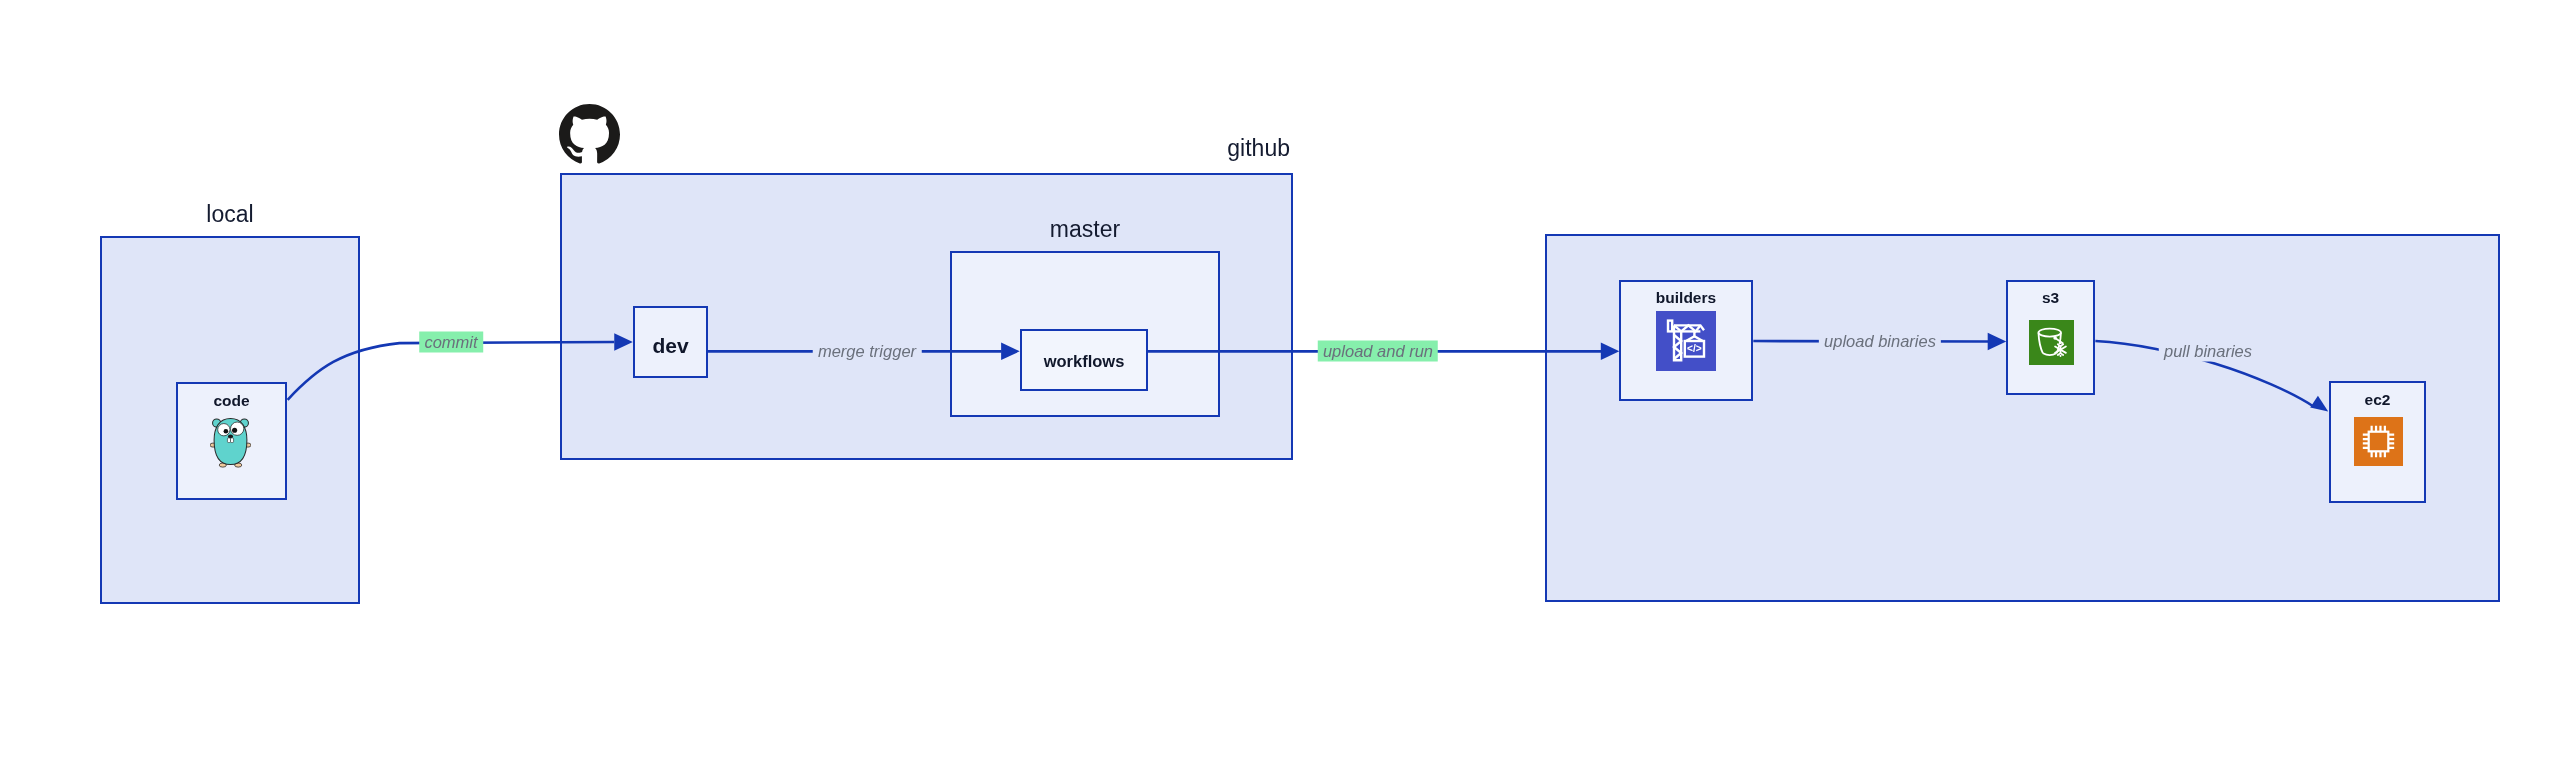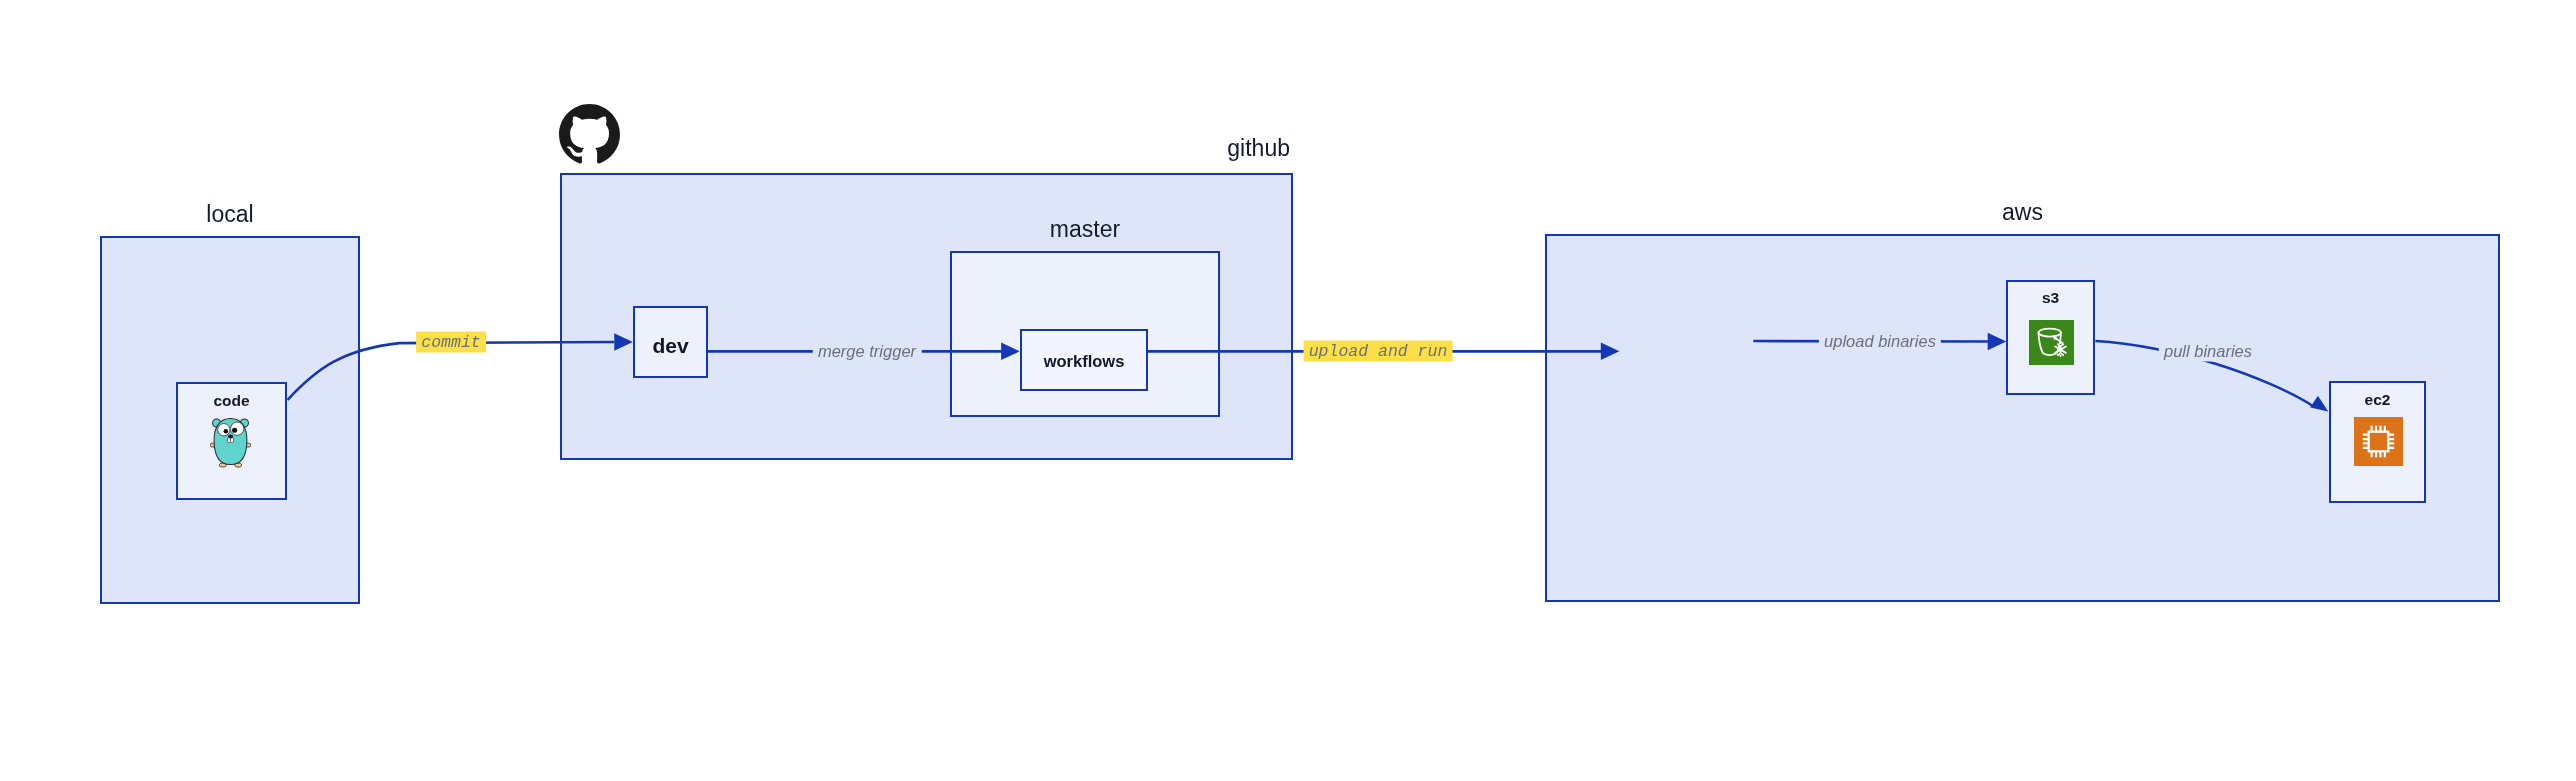--- a/index.html
+++ b/index.html
@@ -34,21 +34,21 @@
   }
   .node-label{
     position:absolute;width:100%;text-align:center;
     color:#10172b;font-weight:bold;font-size:15.5px;white-space:nowrap;
   }
   .edge-label{
     position:absolute;z-index:4;transform:translate(-50%,-50%);
     color:var(--edge-gray);font-style:italic;font-size:16.5px;
     padding:1px 5.2px;white-space:nowrap;
   }
-  .bg-white{background:#fde047;font-family:Liberation Mono, monospace;}
+  .bg-white{background:#86efac;}
   .bg-region{background:var(--region-fill);}
 
   #edges-svg{position:absolute;left:0;top:0;z-index:2;}
   #edges-svg path{stroke:var(--blue);stroke-width:5;fill:none;}
   #edges-svg polygon{fill:var(--blue);}
 
   .icon-box{position:absolute;}
 
   #title{
     position:absolute;left:1304px;top:633px;transform:translateX(-50%);
@@ -65,21 +65,20 @@
   <div class="region" style="left:100px;top:236px;width:260px;height:368px;"></div>
   <div class="region-label" style="left:100px;top:201px;width:260px;text-align:center;">local</div>
 
   <div class="region" style="left:560px;top:173px;width:733px;height:287px;"></div>
   <div class="region-label" style="left:1135px;top:135px;width:155px;text-align:right;">github</div>
 
   <div class="region" style="left:950px;top:251px;width:270px;height:166px;background:var(--node-fill);z-index:2;"></div>
   <div class="region-label" style="left:950px;top:216px;width:270px;text-align:center;z-index:2;">master</div>
 
   <div class="region" style="left:1545px;top:234px;width:955px;height:368px;"></div>
-  <div class="region-label" style="left:1545px;top:199px;width:955px;text-align:center;">aws</div>
 
   <div class="icon-box" style="left:559px;top:104px;width:61px;height:61px;z-index:2;">
     <svg width="61" height="61" viewBox="0 0 16 16">
       <path fill="#1b1a19" d="M8 0C3.58 0 0 3.58 0 8c0 3.54 2.29 6.53 5.47 7.59.4.07.55-.17.55-.38 0-.19-.01-.82-.01-1.49-2.01.37-2.53-.49-2.69-.94-.09-.23-.48-.94-.82-1.13-.28-.15-.68-.52-.01-.53.63-.01 1.08.58 1.23.82.72 1.21 1.87.87 2.33.66.07-.52.28-.87.51-1.07-1.78-.2-3.64-.89-3.64-3.95 0-.87.31-1.59.82-2.15-.08-.2-.36-1.02.08-2.12 0 0 .67-.21 2.2.82.64-.18 1.32-.27 2-.27s1.36.09 2 .27c1.53-1.04 2.2-.82 2.2-.82.44 1.1.16 1.92.08 2.12.51.56.82 1.27.82 2.15 0 3.07-1.87 3.75-3.65 3.95.29.25.54.73.54 1.48 0 1.07-.01 1.93-.01 2.2 0 .21.15.46.55.38A8.013 8.013 0 0 0 16 8c0-4.42-3.58-8-8-8Z"></path>
     </svg>
   </div>
 
   <svg id="edges-svg" width="2604" height="781" viewBox="0 0 5054 1516">
 
     <path d="M 558 776 C 615 715, 665 678, 775 666 L 1192 664"></path>
@@ -127,20 +126,40 @@
   </div>
 
   <div class="node" style="left:633px;top:306px;width:75px;height:72px;">
     <div class="node-label" style="top:26px;font-size:21px;">dev</div>
   </div>
 
   <div class="node inner" style="left:1020px;top:329px;width:128px;height:62px;">
     <div class="node-label" style="top:20.6px;font-size:16.5px;">workflows</div>
   </div>
 
+  <div class="node" style="left:1619px;top:280px;width:134px;height:121px;">
+    <div class="node-label" style="top:7.2px;">builders</div>
+    <div class="icon-box" style="left:35px;top:29px;width:60px;height:60px;">
+      <svg width="60" height="60" viewBox="0 0 100 100">
+        <rect x="0" y="0" width="100" height="100" fill="#434fc8"></rect>
+        <g stroke="#ffffff" stroke-width="4" fill="none">
+          <rect x="20" y="16" width="7" height="18"></rect>
+          <path d="M30 24 L74 24 L80 32"></path>
+          <path d="M30 34 L74 34"></path>
+          <path d="M30 24 L42 34 L54 24 L66 34 L74 24"></path>
+          <path d="M30 24 L30 82 L42 82 L42 34"></path>
+          <path d="M30 40 L42 50 L30 60 L42 70 L30 80"></path>
+          <path d="M64 34 L64 44"></path>
+          <path d="M64 42 L50 50 M64 42 L78 50"></path>
+          <rect x="48" y="50" width="32" height="26"></rect>
+        </g>
+        <text x="64" y="69" font-size="17" font-weight="bold" fill="#ffffff" text-anchor="middle" font-family="Liberation Sans, sans-serif">&lt;/&gt;</text>
+      </svg>
+    </div>
+  </div>
 
   <div class="node" style="left:2006px;top:280px;width:89px;height:115px;">
     <div class="node-label" style="top:7.2px;">s3</div>
     <div class="icon-box" style="left:20.6px;top:38px;width:45px;height:45px;">
       <svg width="45" height="45" viewBox="0 0 100 100">
         <rect x="0" y="0" width="100" height="100" fill="#3a871a"></rect>
         <g stroke="#ffffff" stroke-width="4" fill="none">
           <ellipse cx="46" cy="28" rx="25" ry="9"></ellipse>
           <path d="M21 28 C22 48 26 64 31 74"></path>
           <path d="M71 28 C70 48 66 64 61 74"></path>

